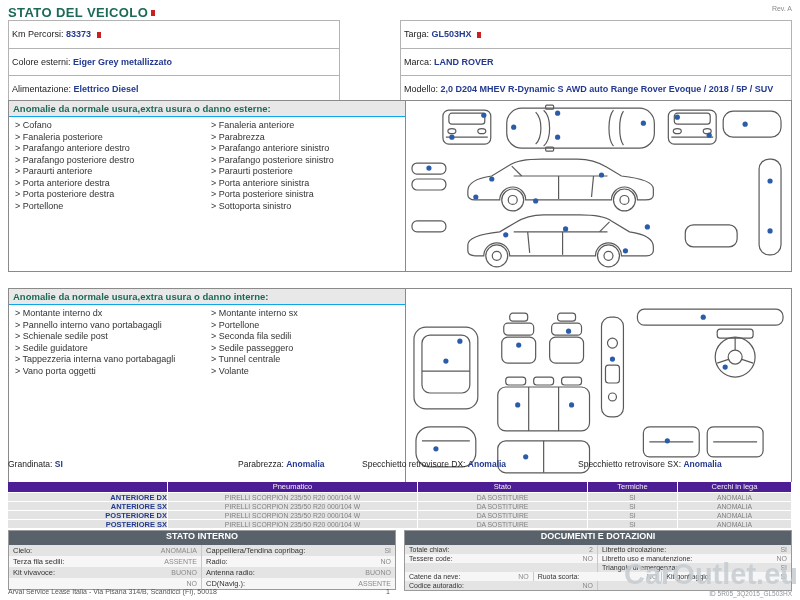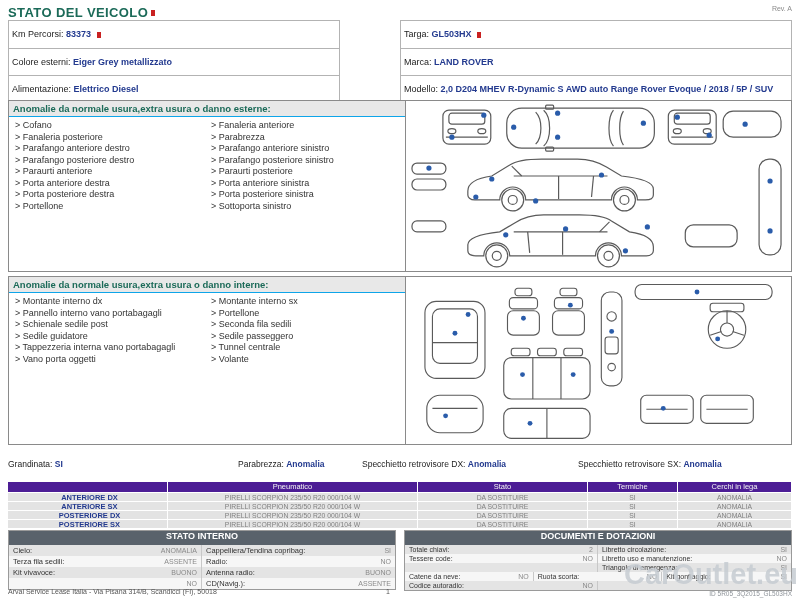--- a/index.html
+++ b/index.html
@@ -14,41 +14,41 @@
   .info-table{position:absolute;font-size:9px;}
   .info-table .row{border:1px solid #b3b3b3;border-top:0;padding:8px 3px;min-height:13px;line-height:10.5px;}
   .info-table .row:first-child{border-top:1px solid #b3b3b3;}
   .lbl{color:#1c1c1c;}
   .val{font-weight:bold;color:#233a8f;}
   #info-left{top:20px;left:8px;width:332px;}
   #info-right{top:20px;left:400px;width:392px;}
   
   .section{position:absolute;left:8px;width:784px;border:1px solid #8a8a8a;display:flex;background:#fff;}
   #sec-ext{top:100px;height:172px;}
-  #sec-int{top:276px;height:169px;}
+  #sec-int{top:288px;height:204px;}
   .sec-left{width:396px;display:flex;flex-direction:column;}
   .sec-title{background:#e8e8e8;color:#1b6a58;font-weight:bold;font-size:9.5px;padding:2px 4px;border-bottom:1px solid #0ea5e9;}
   .cols{display:flex;padding:3px 2px;}
   .anom-col{width:50%;list-style:none;font-size:9px;color:#333;}
   .anom-col li{padding:0 4px 0 13px;text-indent:-9px;line-height:11.5px;}
   .anom-col li::before{content:"> ";}
   .sec-diagram{flex:1;border-left:1px solid #8a8a8a;background:#fff;}
   .sec-diagram svg{display:block;width:100%;height:100%;}
   .ln{stroke:#5a5a5a;fill:none;stroke-width:1.2;}
   
   .checks{position:absolute;left:8px;width:784px;height:11px;font-size:8.5px;}
   #checks1{top:459px;}
   #checks2{top:470px;margin-top:20px;}
   .check-item{position:absolute;white-space:nowrap;top:0;}
   
   .tyre-table{position:absolute;top:482px;left:8px;width:784px;}
   .t-row{display:grid;grid-template-columns:160px 250px 170px 90px 114px;}
   .t-head .t-cell{background:#4c1d95;color:#f3f3f3;font-size:7.5px;height:10px;line-height:10px;text-align:center;border-right:1px solid #fff;}
   .t-body .t-cell{background:#e3e3e3;height:9px;line-height:9px;border-right:1px solid #fff;border-top:1px solid #fff;text-align:center;color:#808080;font-size:6.8px;}
-  .t-cell.pos{text-align:center;padding-left:4px;font-weight:bold;color:#233a8f;font-size:7.5px;}
+  .t-cell.pos{text-align:right;padding-left:4px;font-weight:bold;color:#233a8f;font-size:7.5px;}
   
   .mini{position:absolute;top:530px;border:1px solid #9a9a9a;}
   #stato-table{left:8px;width:388px;}
   #docs-table{left:404px;width:388px;}
   .mini-head{background:#59626b;color:#fff;font-weight:bold;text-align:center;font-size:9px;height:14px;line-height:11px;}
   .m-row{display:grid;}
   .m-row.c2{grid-template-columns:1fr 1fr;}
   .m-row.c3{grid-template-columns:1fr 1fr 1fr;}
   .m-body .m-row:nth-child(odd){background:#e4e4e4;}
   .m-body .m-row:nth-child(even){background:#f6f6f6;}

